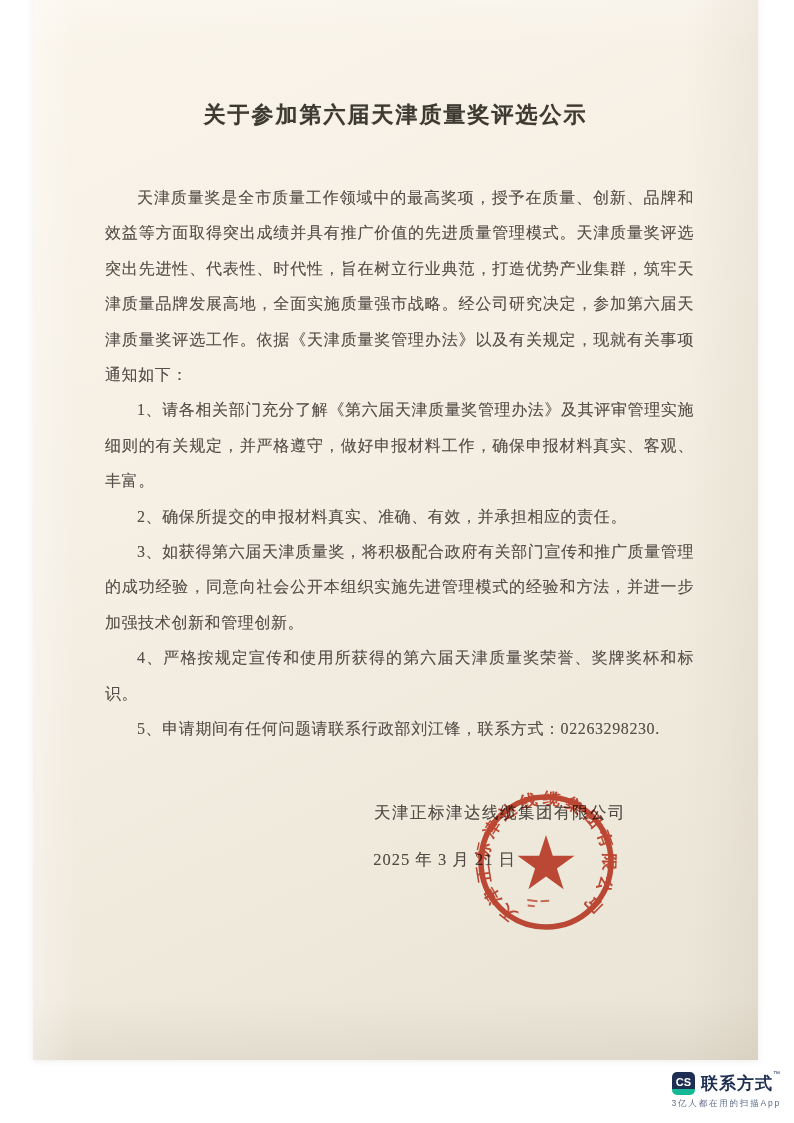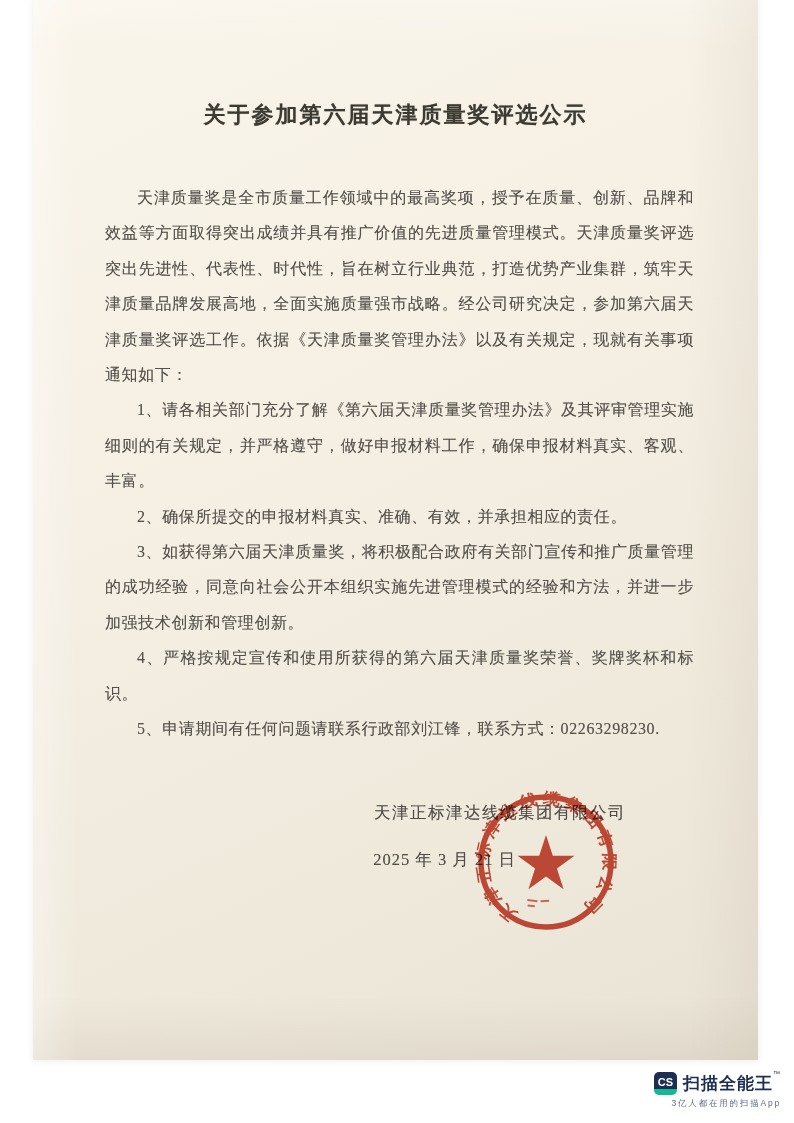--- a/index.html
+++ b/index.html
@@ -146,17 +146,17 @@
   </svg>
 
 </div>
 
 <div class="watermark">
   <div class="wm-row">
     <div class="wm-icon">
       <span>CS</span>
     </div>
     <div class="wm-name">
-      <span>扫描全能王</span><sup>™</sup>
+      <span>联系方式</span><sup>™</sup>
     </div>
   </div>
   <div class="wm-tagline">3亿人都在用的扫描App</div>
 </div>
 
 </body></html>

